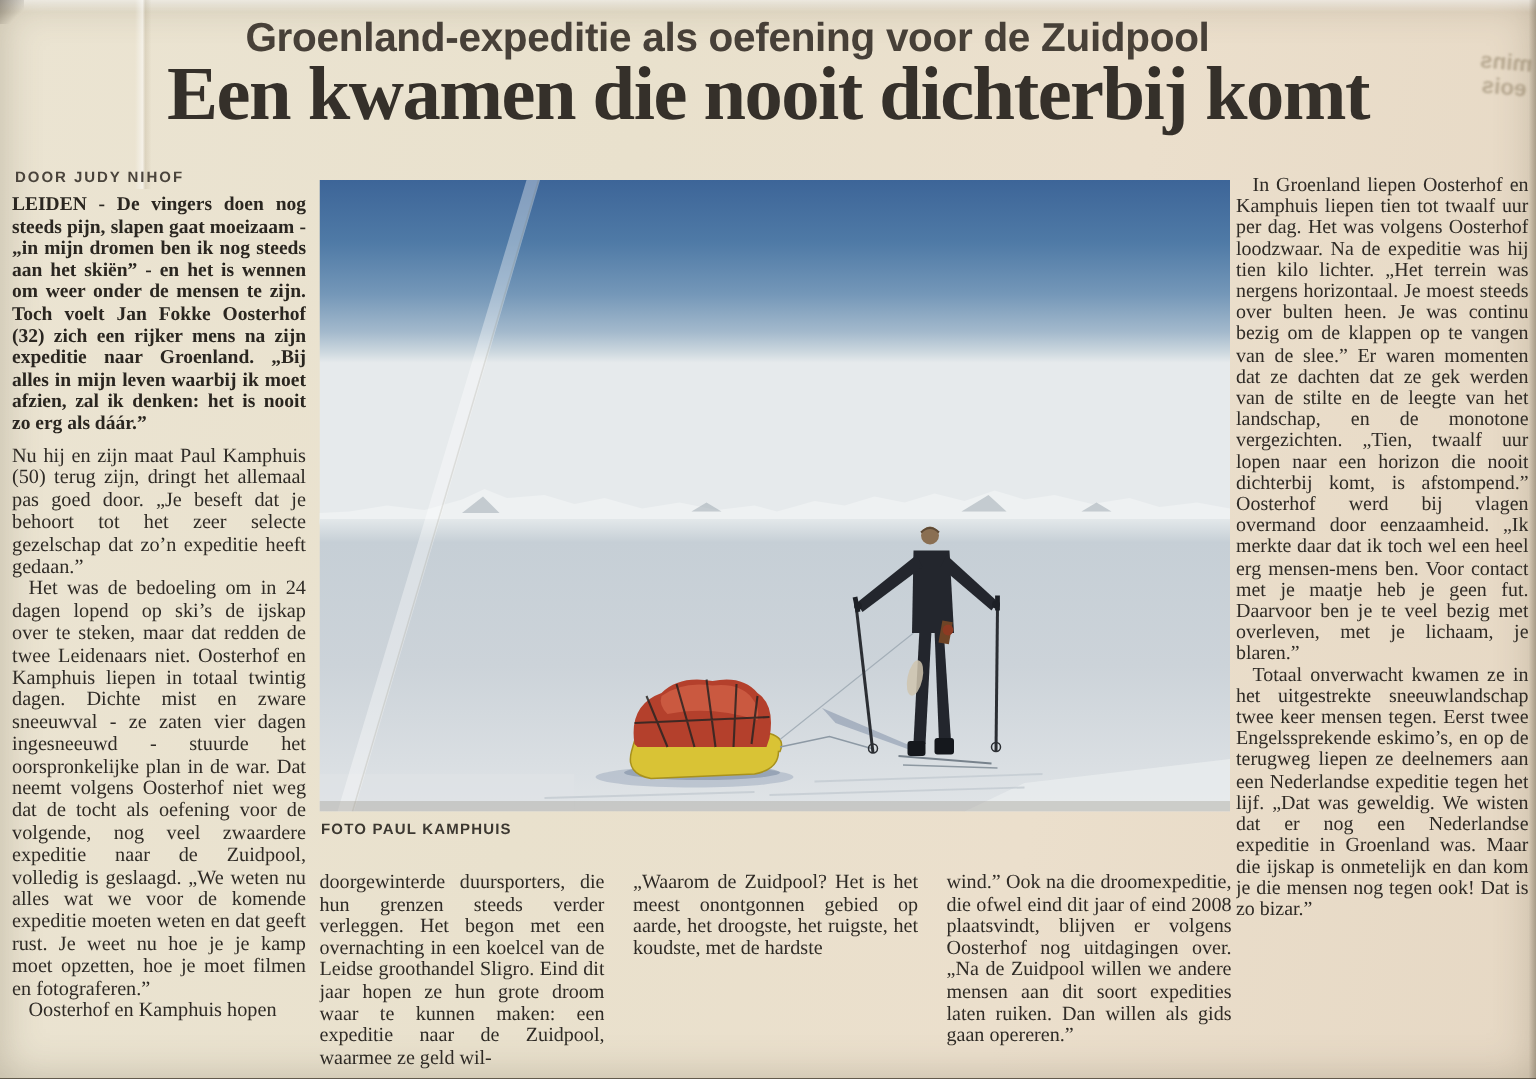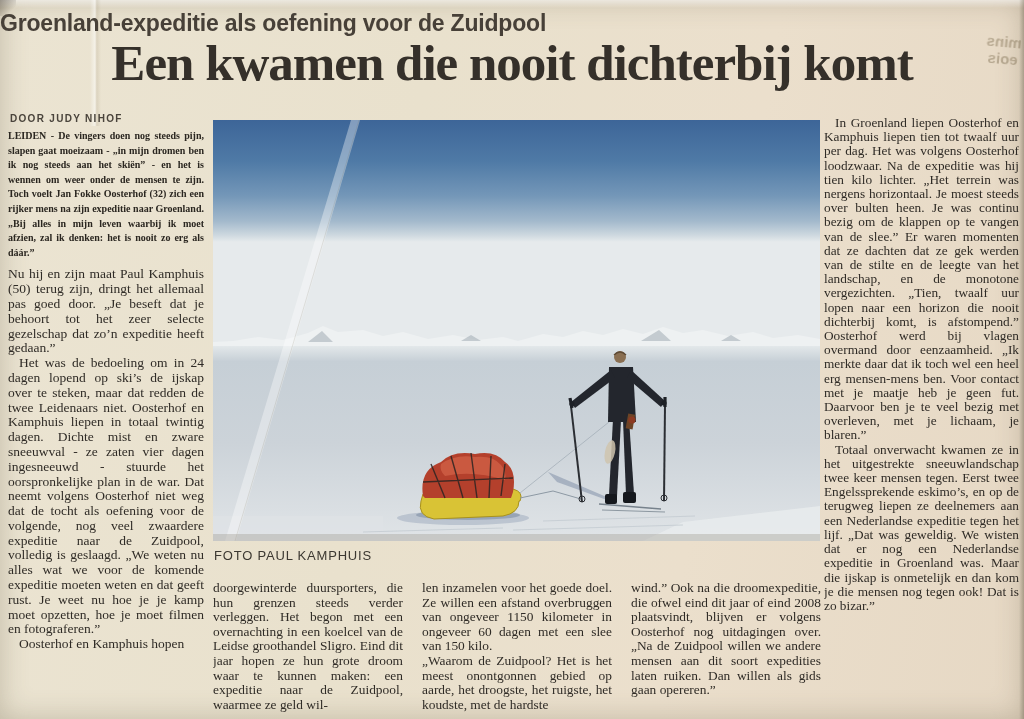--- a/index.html
+++ b/index.html
@@ -3,52 +3,52 @@
 <meta charset="utf-8">
 <style>
   html,body { margin:0; padding:0; background:#342e25; }
   .scan {
     position:relative; width:1024px; height:719px; overflow:hidden;
     background:linear-gradient(100deg,#ebe4d2 0%,#e9e1cd 38%,#ebdfcc 68%,#e6d8c4 100%);
     font-family:"Liberation Serif", serif; color:#2f2b26;
     box-shadow:inset 0 0 28px rgba(95,85,64,.30);
   }
   .kicker {
-    position:absolute; top:10px; left:0; right:54px; text-align:left;
-    font-family:"Liberation Sans", sans-serif; font-weight:700; font-size:23px;
+    position:absolute; top:10px; left:0; right:54px; text-align:center;
+    font-family:"Liberation Sans", sans-serif; font-weight:700; font-size:27px;
     color:#474038; letter-spacing:-.2px;
   }
   .headline {
     position:absolute; top:34px; left:0; right:0; margin:0; text-align:center;
     font-family:"Liberation Serif", serif; font-weight:700; font-size:51px;
     color:#35302a; letter-spacing:-1px; white-space:nowrap;
   }
   .byline {
     position:absolute; top:113px; left:10px;
     font-family:"Liberation Sans", sans-serif; font-size:10px; font-weight:700;
     letter-spacing:1.3px; color:#4a443c;
   }
   .textcol { position:absolute; text-align:justify; overflow:hidden; }
   .textcol p { margin:0; }
   .col-left { left:8px; top:129px; width:196px; height:588px; font-size:13.5px; line-height:14.8px; }
-  .col-left .intro { font-weight:700; font-size:10px; line-height:14.6px; color:#2a2620; }
+  .col-left .intro { font-weight:700; font-size:13px; line-height:14.6px; color:#2a2620; }
   .col-left .gap { margin-top:7px; }
   .indent { text-indent:11px; }
   .col-right { left:824px; top:116px; width:195px; height:601px; font-size:13.3px; line-height:14.2px; }
 
   .photo-wrap { position:absolute; left:213px; top:120px; width:607px; height:421px; }
   .photo-wrap svg { display:block; width:100%; height:100%; }
 
   .caption-row {
     position:absolute; left:214px; top:548px; width:604px;
     display:flex; justify-content:space-between; align-items:baseline;
     font-family:"Liberation Sans", sans-serif;
   }
   .caption { font-weight:700; font-size:13px; color:#2c2822; }
-  .credit  { font-weight:400; font-size:13px; letter-spacing:.8px; color:#3c3831; }
+  .credit  { font-weight:700; font-size:10px; letter-spacing:.8px; color:#3c3831; }
 
   .bottom-cols { position:absolute; left:213px; top:581px; width:608px; height:136px; display:flex; gap:19px; }
   .bottom-col { width:197px; text-align:justify; font-size:13.4px; line-height:14.6px; overflow:hidden; }
   .bottom-col p { margin:0; }
 
   
   .crease-top { position:absolute; left:0; top:0; width:100%; height:8px;
     background:linear-gradient(180deg, rgba(255,255,255,.55), rgba(0,0,0,0)); }
   .crease-v { position:absolute; left:90px; top:0; width:11px; height:126px;
     background:linear-gradient(90deg, transparent, rgba(255,255,255,.5) 45%, rgba(140,125,95,.16) 62%, transparent); }
@@ -174,21 +174,20 @@
 
   <div class="caption-row">
     <span class="credit">FOTO PAUL KAMPHUIS</span>
   </div>
 
   <div class="bottom-cols">
     <div class="bottom-col">
       <p>doorgewinterde duursporters, die hun grenzen steeds verder verleggen. Het begon met een overnachting in een koelcel van de Leidse groothandel Sligro. Eind dit jaar hopen ze hun grote droom waar te kunnen maken: een expeditie naar de Zuidpool, waarmee ze geld wil-</p>
     </div>
     <div class="bottom-col">
-      <p>len inzamelen voor het goede doel. Ze willen een afstand overbruggen van ongeveer 1150 kilometer in ongeveer 60 dagen met een slee van 150 kilo.</p>
       <p>„Waarom de Zuidpool? Het is het meest onontgonnen gebied op aarde, het droogste, het ruigste, het koudste, met de hardste</p>
     </div>
     <div class="bottom-col">
       <p>wind.” Ook na die droomexpeditie, die ofwel eind dit jaar of eind 2008 plaatsvindt, blijven er volgens Oosterhof nog uitdagingen over. „Na de Zuidpool willen we andere mensen aan dit soort expedities laten ruiken. Dan willen als gids gaan opereren.”</p>
     </div>
   </div>
 
   <div class="textcol col-right">
     <p class="indent">In Groenland liepen Oosterhof en Kamphuis liepen tien tot twaalf uur per dag. Het was volgens Oosterhof loodzwaar. Na de expeditie was hij tien kilo lichter. „Het terrein was nergens horizontaal. Je moest steeds over bulten heen. Je was continu bezig om de klappen op te vangen van de slee.” Er waren momenten dat ze dachten dat ze gek werden van de stilte en de leegte van het landschap, en de monotone vergezichten. „Tien, twaalf uur lopen naar een horizon die nooit dichterbij komt, is afstompend.” Oosterhof werd bij vlagen overmand door eenzaamheid. „Ik merkte daar dat ik toch wel een heel erg mensen-mens ben. Voor contact met je maatje heb je geen fut. Daarvoor ben je te veel bezig met overleven, met je lichaam, je blaren.”</p>
     <p class="indent">Totaal onverwacht kwamen ze in het uitgestrekte sneeuwlandschap twee keer mensen tegen. Eerst twee Engelssprekende eskimo’s, en op de terugweg liepen ze deelnemers aan een Nederlandse expeditie tegen het lijf. „Dat was geweldig. We wisten dat er nog een Nederlandse expeditie in Groenland was. Maar die ijskap is onmetelijk en dan kom je die mensen nog tegen ook! Dat is zo bizar.”</p>

